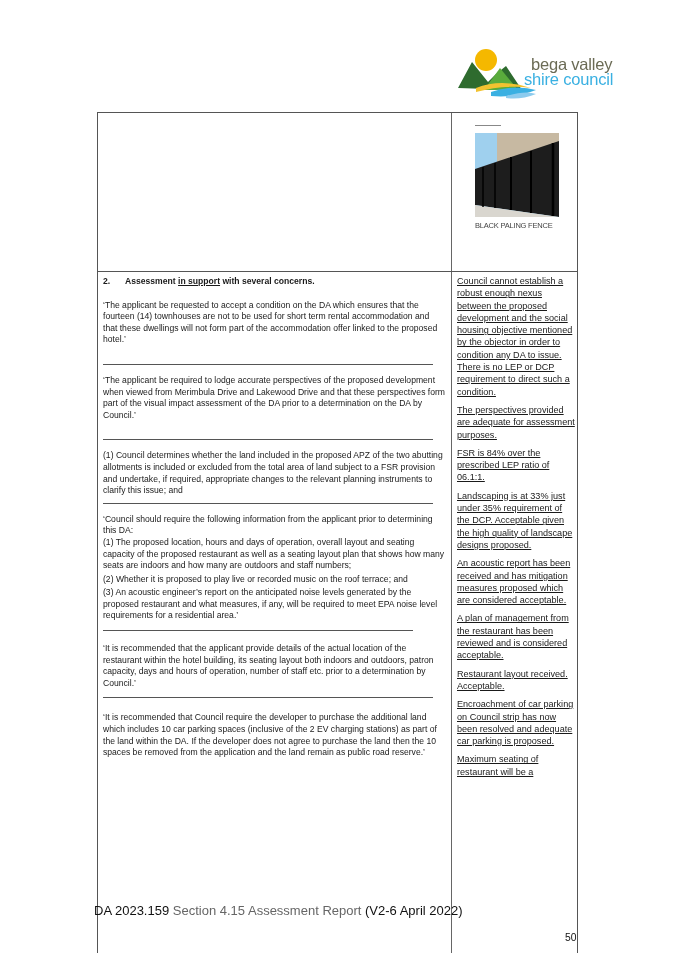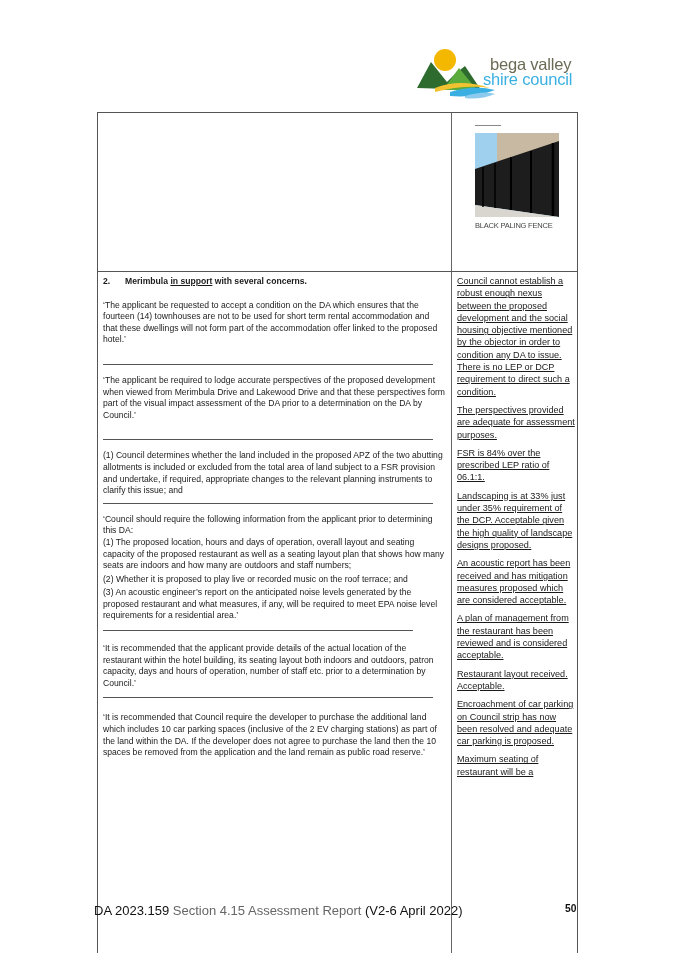--- a/index.html
+++ b/index.html
@@ -1,18 +1,18 @@
 <!DOCTYPE html>
 <html><head>
   <meta charset="utf-8">
   <style>
     html, body { margin: 0; padding: 0; background: #ffffff; }
     body { width: 675px; height: 953px; position: relative; overflow: hidden;
       font-family: "Liberation Sans", sans-serif; color: #1a1a1a; }
-    .logo { position: absolute; left: 415px; top: 38px; width: 200px; height: 62px; }
+    .logo { position: absolute; left: 456px; top: 38px; width: 200px; height: 62px; }
     .logo svg { position: absolute; left: 0; top: 0; }
     .logo-text1 { position: absolute; left: 75px; top: 17px; font-size: 16.5px; color: #6b6b55; letter-spacing: -0.2px; }
     .logo-text2 { position: absolute; left: 68px; top: 32px; font-size: 16.5px; color: #3ab0e2; letter-spacing: -0.2px; }
 
     .table { position: absolute; left: 97px; top: 112px; width: 481px; height: 942px;
       border: 1.5px solid #555; box-sizing: border-box; }
     .vdiv { position: absolute; left: 353px; top: 0; bottom: 0; border-left: 1.5px solid #666; }
     .hdiv { position: absolute; left: 0; right: 0; top: 158px; border-top: 1.5px solid #555; }
 
     .fence { position: absolute; left: 377px; top: 12px; width: 84px; }
@@ -27,21 +27,21 @@
     .heading { font-weight: bold; margin-bottom: 12px; }
     .heading .num { display: inline-block; width: 22px; }
     .heading u { text-decoration: underline; }
     .para { margin: 0; }
     .sep { height: 1px; background: #555; margin: 18px 14px 10px 0; width: 330px; }
     .item { margin: 0; }
     .rpara { margin: 0 0 6px 0; }
 
     .footer { position: absolute; left: 94px; top: 903px; width: 460px; font-size: 13px; font-weight: normal; color: #111; }
     .footer .mid { color: #666; }
-    .page-num { position: absolute; left: 565px; top: 903px; font-size: 10.3px; font-weight: bold; color: #111; }
+    .page-num { position: absolute; left: 565px; top: 932px; font-size: 10.3px; font-weight: normal; color: #111; }
   </style>
 </head>
 <body>
 
 <div class="logo">
   <svg width="80" height="62" viewBox="0 0 80 62">
     <circle cx="30" cy="22" r="11" fill="#f5b800"></circle>
     <path d="M2 50 L16 24 L32 44 L40 36 L50 28 L66 52 Z" fill="#2e6b2e"></path>
     <path d="M28 52 L44 30 L62 52 Z" fill="#5aab3c"></path>
     <path d="M20 50 Q45 40 75 50 Q50 46 20 54 Z" fill="#f2c230"></path>
@@ -68,21 +68,21 @@
         <line x1="36" y1="24" x2="36" y2="77" stroke="#000" stroke-width="2"></line>
         <line x1="56" y1="18" x2="56" y2="80" stroke="#000" stroke-width="2"></line>
         <line x1="78" y1="10" x2="78" y2="83" stroke="#000" stroke-width="2.5"></line>
       </svg>
     </div>
     <div class="fence-caption">BLACK PALING FENCE</div>
   </div>
 
   <div class="left-col">
     <div class="heading">
-      <span class="num">2.</span><span>Merimbula </span><u>in support</u><span> with several concerns.</span>
+      <span class="num">2.</span><span>Assessment </span><u>in support</u><span> with several concerns.</span>
     </div>
     <p class="para">‘The applicant be requested to accept a condition on the DA which ensures that the fourteen (14) townhouses are not to be used for short term rental accommodation and that these dwellings will not form part of the accommodation offer linked to the proposed hotel.’</p>
     <div class="sep"></div>
     <p class="para">‘The applicant be required to lodge accurate perspectives of the proposed development when viewed from Merimbula Drive and Lakewood Drive and that these perspectives form part of the visual impact assessment of the DA prior to a determination on the DA by Council.’</p>
     <div class="sep"></div>
     <p class="item">(1) Council determines whether the land included in the proposed APZ of the two abutting allotments is included or excluded from the total area of land subject to a FSR provision and undertake, if required, appropriate changes to the relevant planning instruments to clarify this issue; and</p>
     <div class="sep" style="margin-top:6px;"></div>
     <p class="item">‘Council should require the following information from the applicant prior to determining this DA:</p>
     <p class="item">(1) The proposed location, hours and days of operation, overall layout and seating capacity of the proposed restaurant as well as a seating layout plan that shows how many seats are indoors and how many are outdoors and staff numbers;</p>
     <p class="item" style="margin-top:2px;">(2) Whether it is proposed to play live or recorded music on the roof terrace; and</p>

